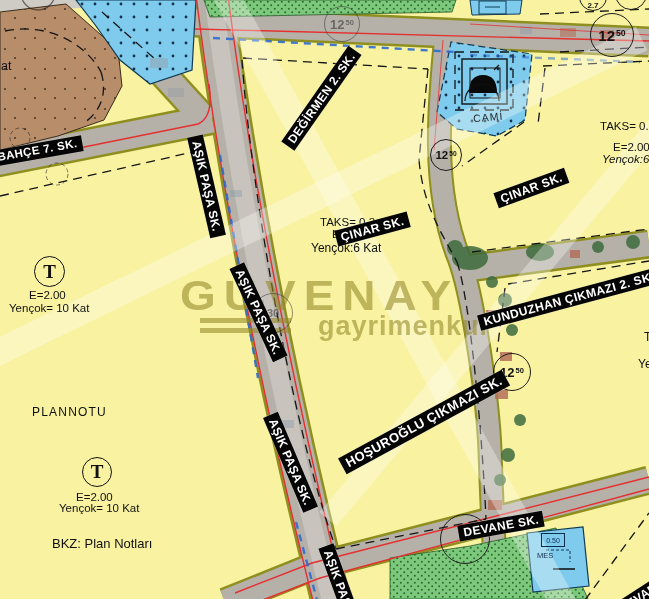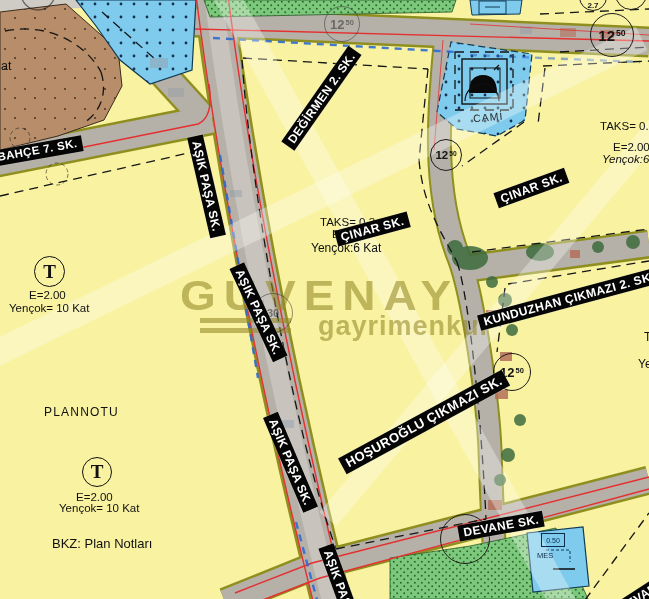--- a/index.html
+++ b/index.html
@@ -213,21 +213,21 @@
       <span>T</span>
     </div>
 <div class="anno" style="left:29px;top:289px;font-size:11.5px;">E=2.00</div>
 <div class="anno" style="left:9px;top:302px;font-size:11.5px;">Yençok= 10 Kat</div>
 <div class="tcirc" style="left:82px;top:457px;width:28px;height:28px;font-size:19px;">
       <span>T</span>
     </div>
 <div class="anno" style="left:76px;top:491px;font-size:11.5px;">E=2.00</div>
 <div class="anno" style="left:59px;top:502px;font-size:11.5px;">Yençok= 10 Kat</div>
 
-<div class="anno" style="left:44px;top:405px;font-size:12px;letter-spacing:1.2px;">PLANNOTU</div>
+<div class="anno" style="left:32px;top:405px;font-size:12px;letter-spacing:1.2px;">PLANNOTU</div>
 <div class="anno" style="left:52px;top:536px;font-size:13px;">BKZ: Plan Notları</div>
 <div class="anno" style="left:320px;top:216px;font-size:11.5px;">TAKS= 0.3</div>
 <div class="anno" style="left:332px;top:228px;font-size:11.5px;">E=2.00</div>
 <div class="anno" style="left:311px;top:241px;font-size:12px;">Yençok:6 Kat</div>
 <div class="anno" style="left:600px;top:120px;font-size:11.5px;">TAKS= 0.</div>
 <div class="anno" style="left:613px;top:141px;font-size:11.5px;">E=2.00</div>
 <div class="anno" style="left:602px;top:153px;font-size:11.5px;font-style:italic;">Yençok:6</div>
 <div class="anno" style="left:644px;top:330px;font-size:12px;">T</div>
 <div class="anno" style="left:638px;top:357px;font-size:12px;">Ye</div>
 <div class="anno" style="left:1px;top:59px;font-size:12.5px;">at</div>

